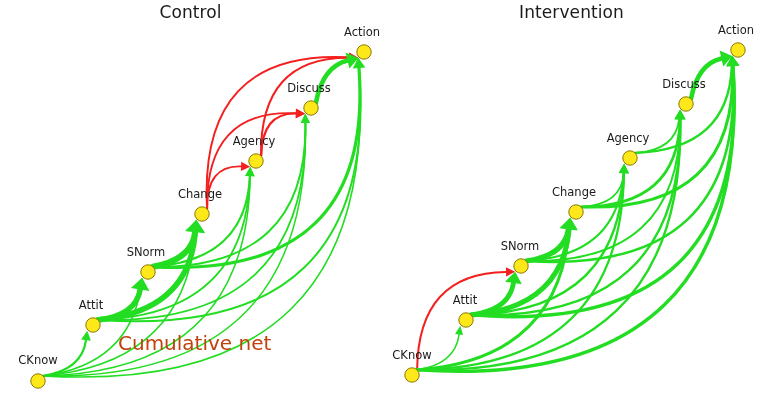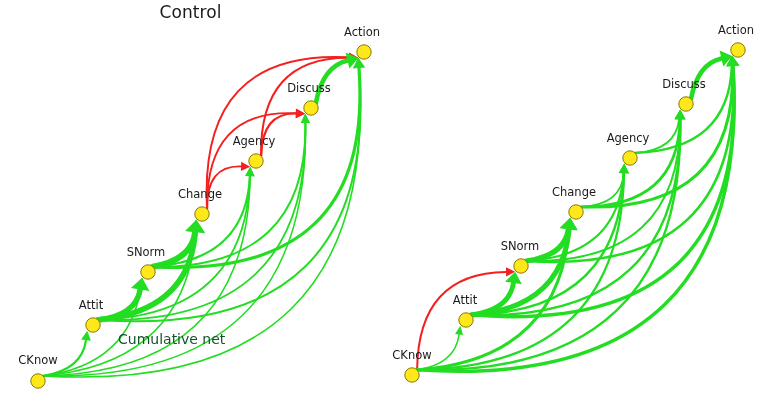--- a/index.html
+++ b/index.html
@@ -7,21 +7,21 @@
   #stage{position:relative;width:762px;height:401px;background:#ffffff;}
   .panel{position:absolute;top:0;height:344px;width:381px;}
   #panel-control{left:0;}
   #panel-intervention{left:381px;}
   svg{position:absolute;left:0;top:0;width:381px;height:401px;overflow:visible;}
   .panel-title{
     position:absolute;top:2px;width:381px;text-align:center;
     font-size:17px;color:#1a1a1a;letter-spacing:0.1px;
   }
   .caption{
-    position:absolute;font-size:14px;color:#14532d;line-height:1.32;
+    position:absolute;font-size:20px;color:#c2410c;line-height:1.32;
   }
   #caption-control{left:118px;top:330px;}
   .node-label{font-size:11.5px;fill:#1a1a1a;font-family:"DejaVu Sans","Liberation Sans",sans-serif;}
   .node-dot{fill:#ffe81a;stroke:#8a7a00;stroke-width:1;}
   .edge{fill:none;stroke-linecap:round;}
   .edge-pos{stroke:#22dd22;}
   .edge-neg{stroke:#f42020;}
   .arrowhead-pos{fill:#22dd22;}
   .arrowhead-neg{fill:#f42020;}
 </style>
@@ -93,20 +93,21 @@
           <text x="362" y="36" text-anchor="middle" class="node-label">Action</text>
           <circle cx="364" cy="52" r="7.2" class="node-dot"></circle>
         </g>
       </svg>
     <div class="caption" id="caption-control">
       <div>Cumulative net</div>
     </div>
   </div>
 
   <div class="panel" id="panel-intervention">
+    <div class="panel-title">Intervention</div>
     <svg id="svg-intervention" viewBox="0 0 381 401">
         <g>
           <path d="M 36.04 369.86 Q 74.15 364.06 78.09 334.57" class="edge edge-pos" stroke-width="1.5"></path>
           <polygon points="79.26,325.85 82.08,335.10 74.10,334.04" class="arrowhead-pos"></polygon>
           <path d="M 36.09 369.91 Q 37.19 272.89 125.02 271.90" class="edge edge-neg" stroke-width="2"></path>
           <polygon points="134.20,271.80 125.08,276.60 124.97,267.20" class="arrowhead-neg"></polygon>
           <path d="M 36.11 369.92 Q 177.85 359.45 188.39 227.69" class="edge edge-pos" stroke-width="3"></path>
           <polygon points="189.18,217.78 194.42,228.18 182.36,227.21" class="arrowhead-pos"></polygon>
           <path d="M 36.10 369.92 Q 239.47 367.13 243.02 173.12" class="edge edge-pos" stroke-width="2.2"></path>
           <polygon points="243.19,163.78 247.99,173.21 238.05,173.03" class="arrowhead-pos"></polygon>

